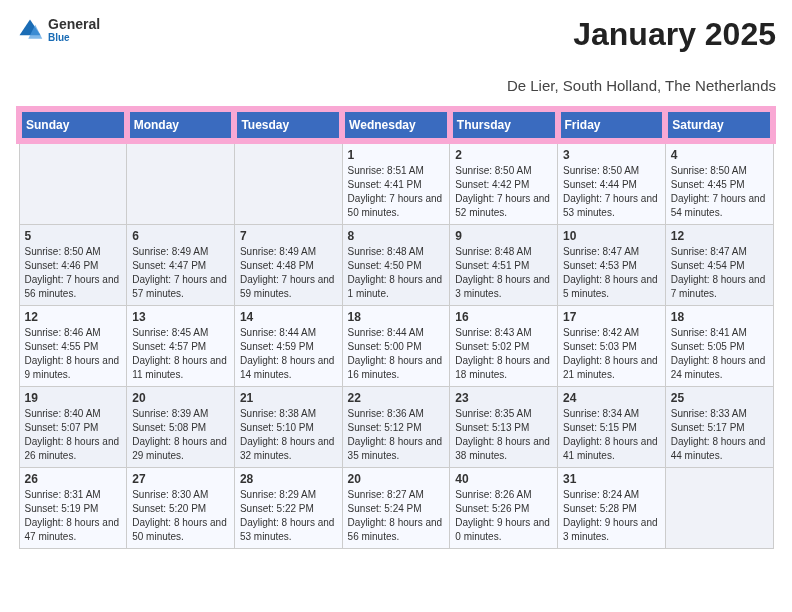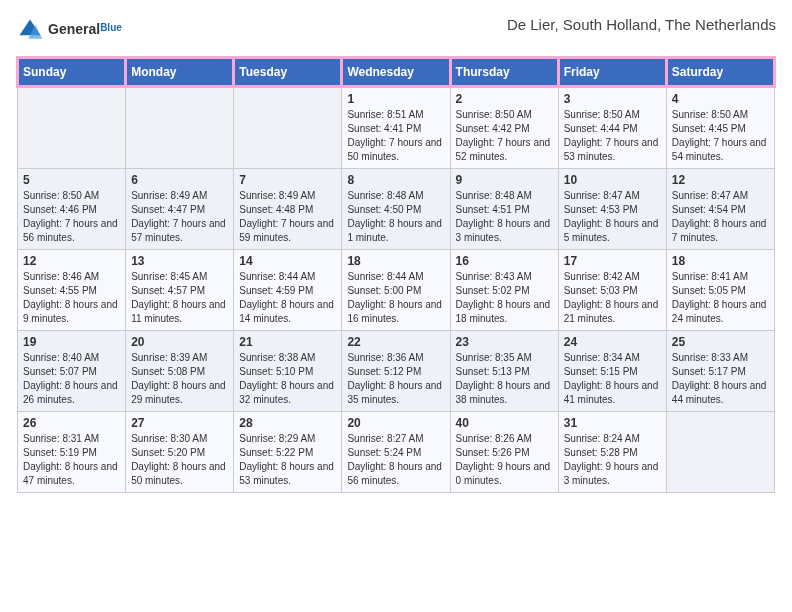--- a/index.html
+++ b/index.html
@@ -16,21 +16,21 @@
       align-items: flex-start;
       margin-bottom: 12px;
     }
     .logo {
       display: flex;
       align-items: center;
       gap: 4px;
     }
     .logo-text {
       display: flex;
-      flex-direction: row;
+      flex-direction: column;
       line-height: 1.1;
     }
     .logo-general {
       font-size: 14px;
       font-weight: bold;
       color: #333;
     }
     .logo-blue {
       font-size: 10px;
       font-weight: bold;
@@ -44,34 +44,35 @@
       text-align: right;
     }
     .month-title {
       font-size: 32px;
       font-weight: bold;
       color: #222;
     }
     .location-title {
       font-size: 15px;
       color: #444;
+      margin-top: 24px;
     }
     table {
       width: 100%;
       border-collapse: collapse;
       table-layout: fixed;
     }
     thead tr th {
       background-color: #3a6bbf;
       color: #fff;
       font-size: 12px;
       font-weight: bold;
       padding: 6px 4px;
       text-align: left;
-      border: 3px solid #f9a8d4;
+      border: 6px solid #f9a8d4;
     }
     tbody tr td {
       border: 1px solid #ccc;
       vertical-align: top;
       padding: 4px 5px;
       font-size: 10px;
       color: #333;
       height: 80px;
     }
     tbody tr:nth-child(odd) td {
@@ -103,20 +104,21 @@
     <svg class="logo-icon" viewBox="0 0 32 32">
       <polygon points="16,4 28,22 4,22" fill="#1a6cb5"></polygon>
       <polygon points="22,10 30,26 14,26" fill="#4a9ae0" opacity="0.7"></polygon>
     </svg>
     <div class="logo-text">
       <span class="logo-general">General</span>
       <span class="logo-blue">Blue</span>
     </div>
   </div>
   <div class="title-section">
+    <div class="month-title">January 2025</div>
     <div class="location-title">De Lier, South Holland, The Netherlands</div>
   </div>
 </div>
 
 <table>
   <thead>
     <tr>
       <th><span>Sunday</span></th>
       <th><span>Monday</span></th>
       <th><span>Tuesday</span></th>

